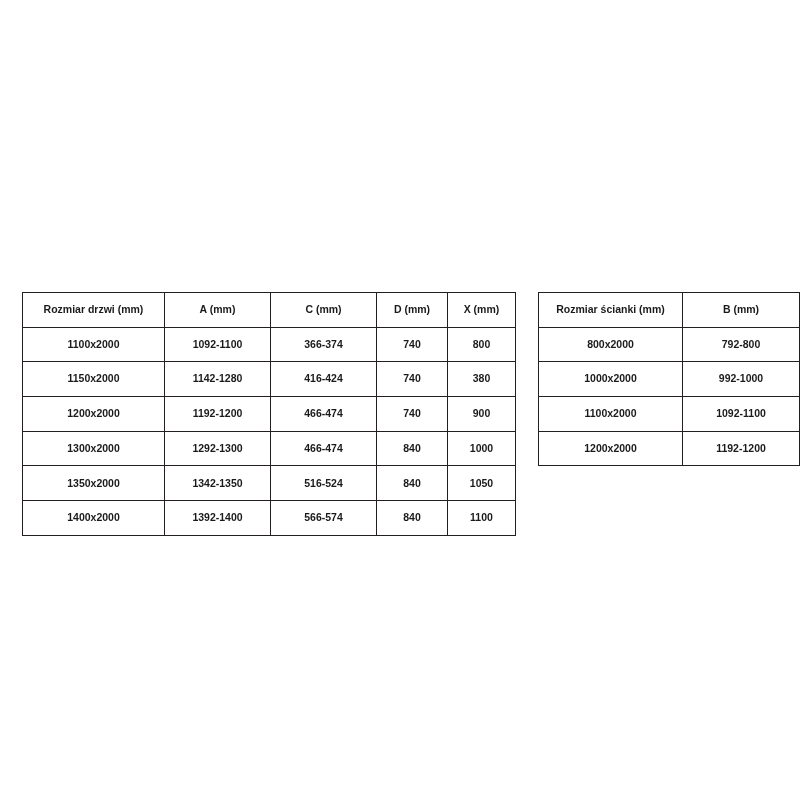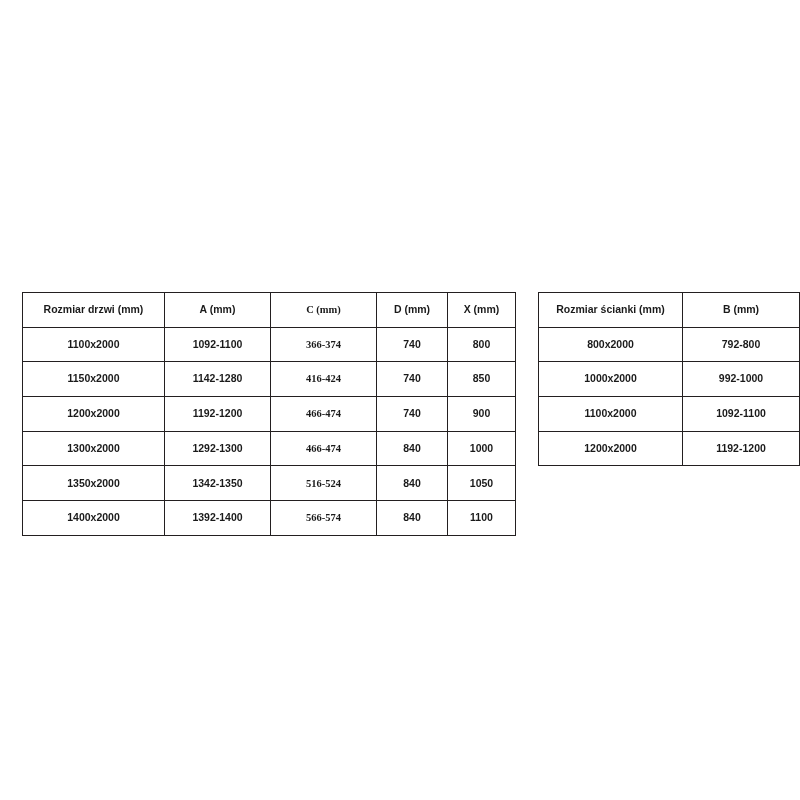--- a/index.html
+++ b/index.html
@@ -44,21 +44,21 @@
     font-size: 10.5px;
     font-weight: bold;
     color: #1a1a1a;
     padding: 4px;
     height: 25.7px;
     line-height: 1.1;
     white-space: nowrap;
   }
   #doors-table th.c0, #doors-table td.c0 { width: 133px; }
   #doors-table th.c1, #doors-table td.c1 { width: 97px; }
-  #doors-table th.c2, #doors-table td.c2 { width: 97px; font-family: Liberation Serif, serif; }
+  #doors-table th.c2, #doors-table td.c2 { width: 97px; }
   #doors-table th.c3, #doors-table td.c3 { width: 62px; }
   #doors-table th.c4, #doors-table td.c4 { width: 59px; }
 
   #walls-table th.c0, #walls-table td.c0 { width: 140px; }
   #walls-table th.c1, #walls-table td.c1 { width: 119px; }
 </style>
 </head>
 <body>
 
 <div class="sheet">
@@ -80,21 +80,21 @@
           <td class="c1">1092-1100</td>
           <td class="c2">366-374</td>
           <td class="c3">740</td>
           <td class="c4">800</td>
         </tr>
         <tr>
           <td class="c0">1150x2000</td>
           <td class="c1">1142-1280</td>
           <td class="c2">416-424</td>
           <td class="c3">740</td>
-          <td class="c4">850</td>
+          <td class="c4">380</td>
         </tr>
         <tr>
           <td class="c0">1200x2000</td>
           <td class="c1">1192-1200</td>
           <td class="c2">466-474</td>
           <td class="c3">740</td>
           <td class="c4">900</td>
         </tr>
         <tr>
           <td class="c0">1300x2000</td>

